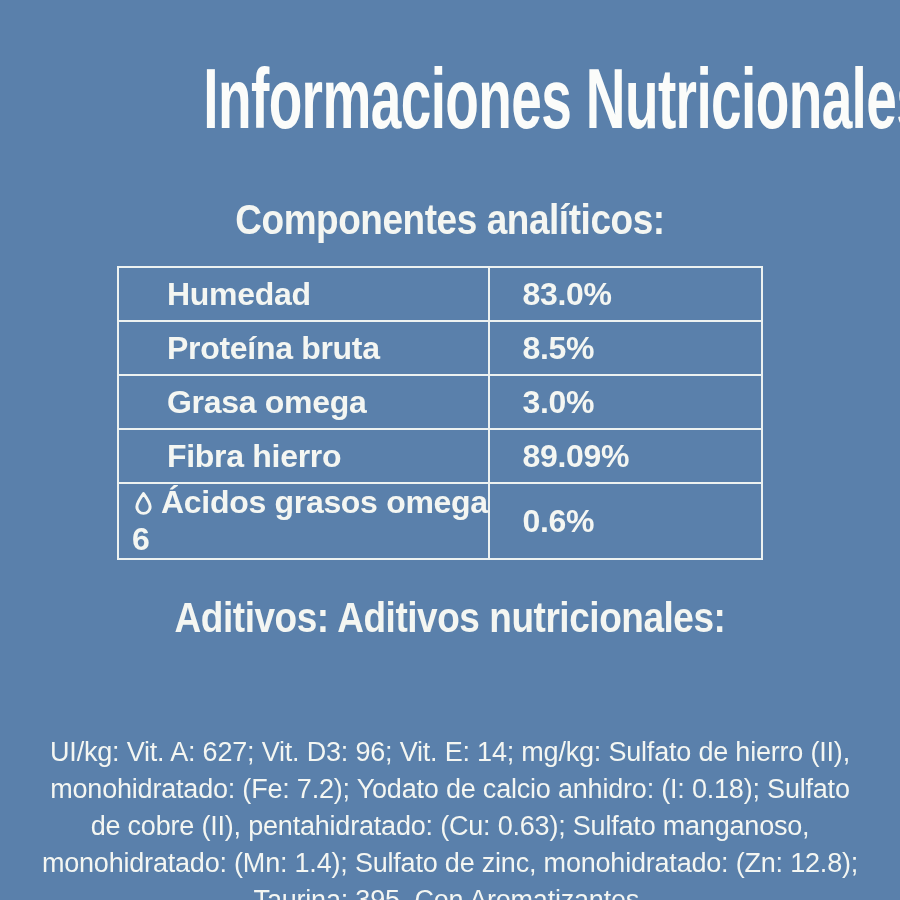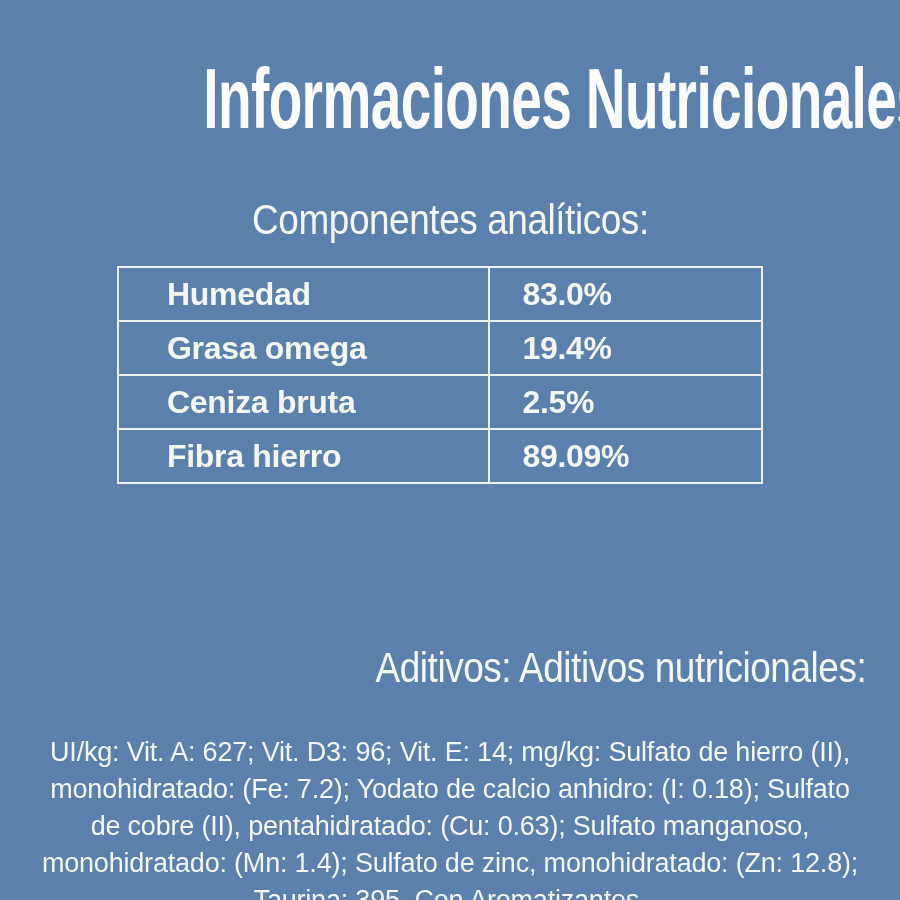--- a/index.html
+++ b/index.html
@@ -38,31 +38,31 @@
     transform-origin: 50% 50%;
     letter-spacing: -1px;
   }
   .subheading {
     position: absolute;
     left: 0;
     width: 100%;
     text-align: center;
     font-size: 42px;
     line-height: 48px;
-    font-weight: 400;
+    font-weight: 700;
     white-space: nowrap;
   }
   .subheading .squish-head {
     display: inline-block;
     transform: scaleX(0.88);
     transform-origin: 50% 50%;
     letter-spacing: -0.5px;
   }
   .subheading.components { top: 196px; }
-  .subheading.additives  { top: 644px; text-align: right; }
+  .subheading.additives  { top: 594px; }
   .analytics-table {
     position: absolute;
     top: 266px;
     left: 117px;
     width: 646px;
     border-collapse: collapse;
     table-layout: fixed;
   }
   .analytics-table td {
     border: 2px solid var(--border);
@@ -108,30 +108,40 @@
     <span class="squish-head">Componentes analíticos:</span>
   </h2>
 
   <table class="analytics-table">
     <tbody>
       <tr>
         <td class="label">Humedad</td>
         <td class="value">83.0%</td>
       </tr>
       <tr>
-        <td class="label">Grasa omega</td>
-        <td class="value">19.4%</td>
+        <td class="label">Proteína bruta</td>
+        <td class="value">8.5%</td>
       </tr>
       <tr>
-        <td class="label">Ceniza bruta</td>
-        <td class="value">2.5%</td>
+        <td class="label">Grasa omega</td>
+        <td class="value">3.0%</td>
       </tr>
       <tr>
         <td class="label">Fibra hierro</td>
         <td class="value">89.09%</td>
+      </tr>
+      <tr>
+        <td class="label with-icon">
+          <span class="droplet">
+            <svg viewBox="0 0 24 27" width="23" height="26" aria-hidden="true">
+              <path d="M12 2.6 C 8.8 7 5.1 11.9 5.1 16.4 a6.9 6.9 0 0 0 13.8 0 C 18.9 11.9 15.2 7 12 2.6 Z" fill="none" stroke="#f4f6f2" stroke-width="3.1" stroke-linejoin="round"></path>
+            </svg>
+          </span><span>Ácidos grasos omega 6</span>
+        </td>
+        <td class="value">0.6%</td>
       </tr>
     </tbody>
   </table>
 
   <h2 class="subheading additives">
     <span class="squish-head">Aditivos: Aditivos nutricionales:</span>
   </h2>
 
   <p class="additives-text">UI/kg: Vit. A: 627; Vit. D3: 96; Vit. E: 14; mg/kg: Sulfato de hierro (II), monohidratado: (Fe: 7.2); Yodato de calcio anhidro: (I: 0.18); Sulfato de cobre (II), pentahidratado: (Cu: 0.63); Sulfato manganoso, monohidratado: (Mn: 1.4); Sulfato de zinc, monohidratado: (Zn: 12.8); Taurina: 395. Con Aromatizantes.</p>
 

